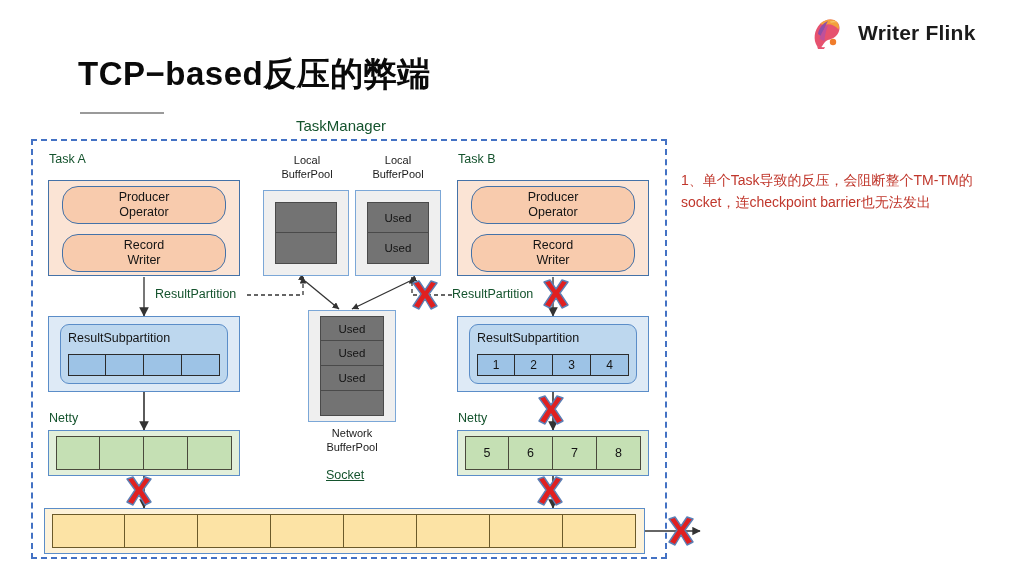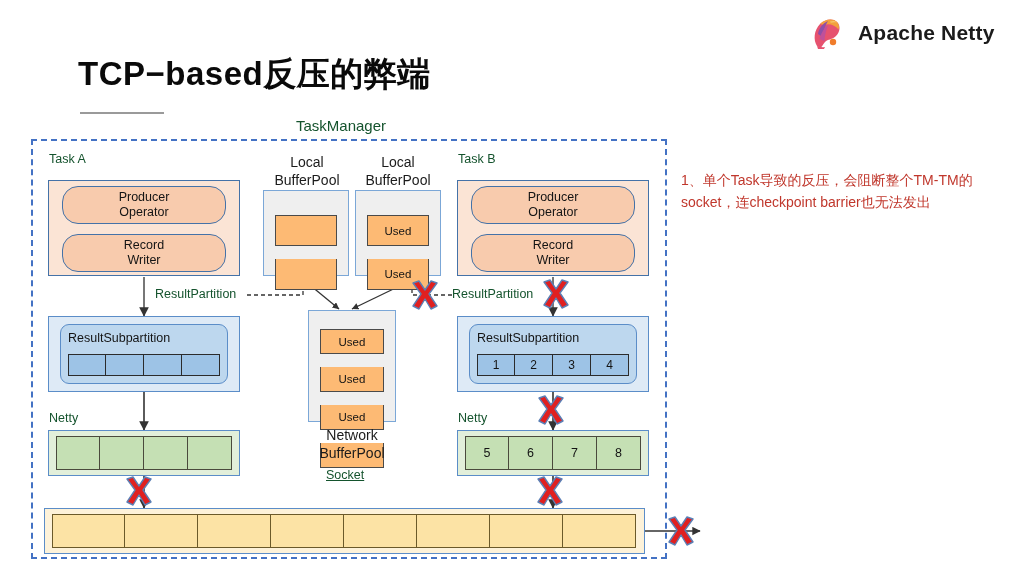--- a/index.html
+++ b/index.html
@@ -26,21 +26,21 @@
     position:absolute; left:80px; top:112px; width:84px; height:2px;
     background:#9a9a9a;
   }
   .tm-box {
     position:absolute; left:31px; top:139px; width:636px; height:420px;
     border:2px dashed #4472C4; background:transparent;
   }
 
   
   .lbl { position:absolute; font-size:12.5px; color:#14532d; white-space:nowrap; }
-  .lbl-c { position:absolute; font-size:14px; color:#1b1b1b; text-align:center; line-height:1.25; }
+  .lbl-c { position:absolute; font-size:11px; color:#1b1b1b; text-align:center; line-height:1.25; }
 
   
   .task-outer {
     position:absolute; background:#FBE4D5; border:1px solid #4472A8;
   }
   .task-inner {
     position:absolute; background:#F8CBAD; border:1px solid #4472A8;
     border-radius:16px; display:flex; align-items:center; justify-content:center;
     text-align:center; font-size:12.5px; color:#141414; line-height:1.22;
   }
@@ -68,23 +68,23 @@
     background:#C5E0B4; border:1px solid #4a4a3c;
     display:flex; align-items:center; justify-content:center;
     font-size:12.5px; color:#141414;
   }
   .cell-green + .cell-green { border-left:none; }
 
   
   .pool-outer { position:absolute; background:#EFEFEF; border:1px solid #7BA7D7; }
   .pool-stack { position:absolute; display:flex; flex-direction:column; }
   .cell-gray {
-    background:#fdba74; border:1px solid #4a4a4a;
+    background:#737373; border:1px solid #4a4a4a;
     display:flex; align-items:center; justify-content:center;
-    font-size:11.5px; color:#141414;margin-top:13px;
+    font-size:11.5px; color:#141414;
   }
   .cell-gray + .cell-gray { border-top:none; }
 
   
   .socket-outer { position:absolute; background:#FDF2D9; border:1px solid #5B8DC8; }
   .cell-yellow { background:#FCE3A5; border:1px solid #6b5a2a; }
   .cell-yellow + .cell-yellow { border-left:none; }
 
   
   .note {
@@ -142,21 +142,21 @@
       <svg width="42" height="42" viewBox="0 0 42 42">
         <path d="M11 34 C7 28 8 18 14 12 C19 7 27 6 31 10 C35 14 34 20 30 24 C26 28 22 27 19 30 C17 32 16 35 14 36 Z" fill="#E6526F"></path>
         <path d="M14 12 C19 7 27 6 31 10 C33 12 33.5 15 32.5 17.5 C29 13 23 11 18 13 Z" fill="#F2A03D"></path>
         <path d="M12 22 C13 16 17 11 22 9 C19 14 17 19 16.5 25 Z" fill="#8E4FA8"></path>
         <path d="M13.5 27 C15 21 18 16 22 13 C20 19 18.5 24 18.5 29 Z" fill="#C0509A"></path>
         <path d="M24 9.5 C27 8.5 30 9 31.5 10.5 C29 10 26.5 10.2 24.8 10.8 Z" fill="#F6C36A"></path>
         <circle cx="27" cy="30" r="3.2" fill="#F07C2B"></circle>
         <path d="M11 34 C13 35 16 35.5 19 35 L18 37 L12 37 Z" fill="#E6526F"></path>
       </svg>
     </span>
-    <span class="brand-text">Apache Netty</span>
+    <span class="brand-text">Writer Flink</span>
   </div>
 
   <div class="slide-title">TCP−based反压的弊端</div>
   <div class="title-rule"></div>
 
   <div class="lbl" style="left:296px; top:117px; font-size:15px;">TaskManager</div>
   <div class="tm-box"></div>
 
   <div class="lbl" style="left:49px; top:152px;">Task A</div>
 

